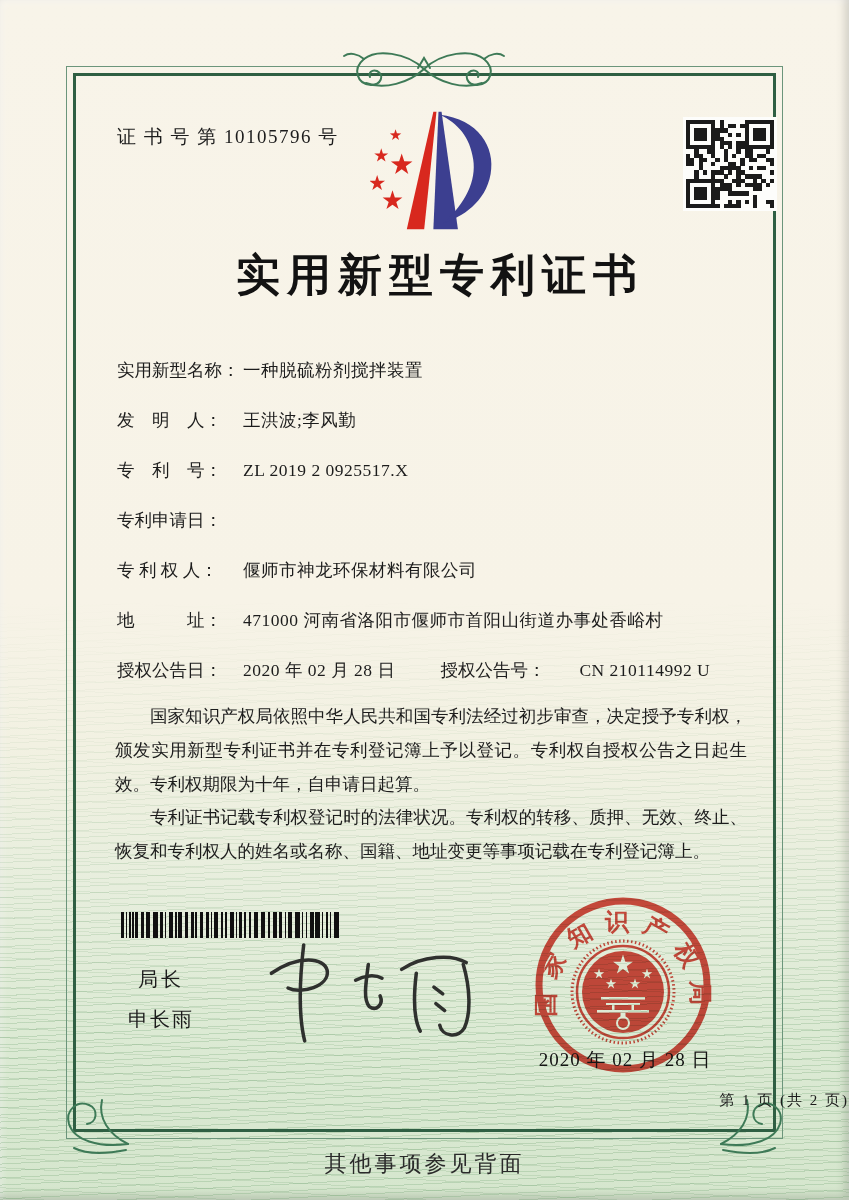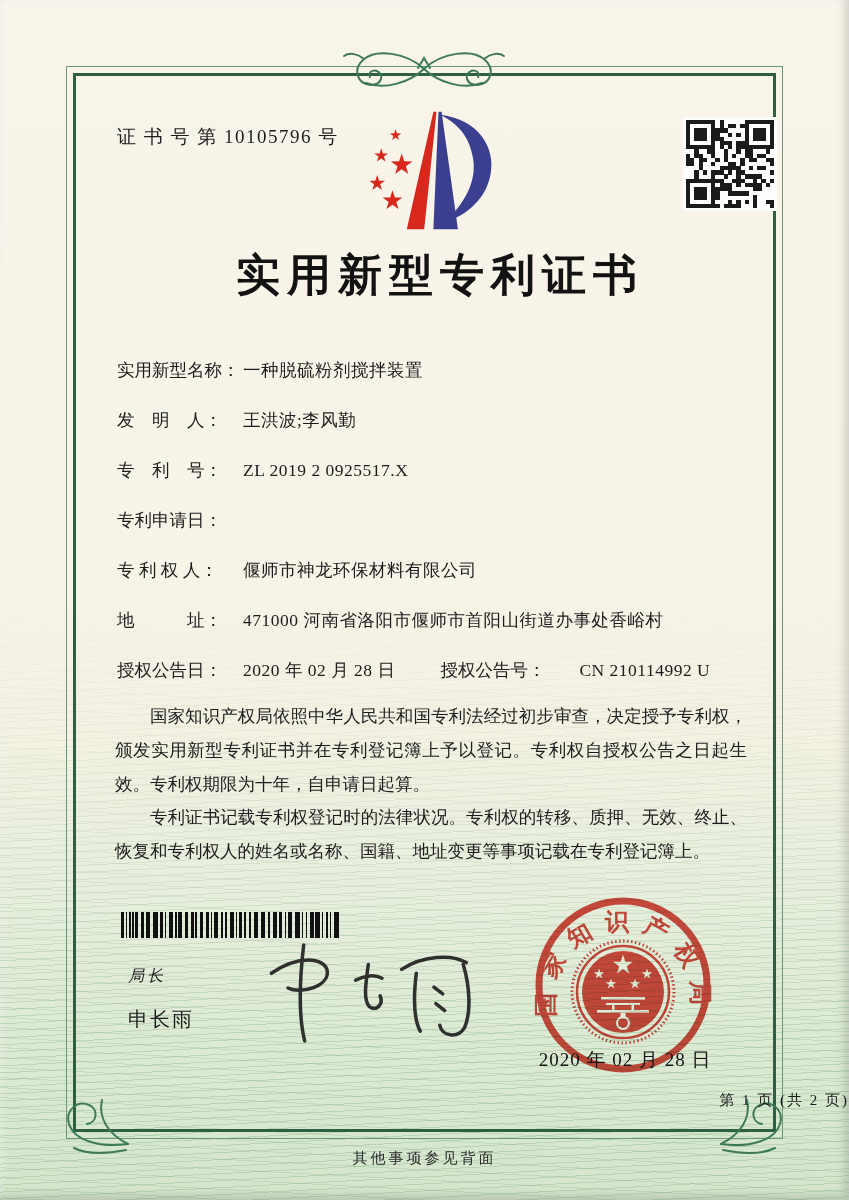--- a/index.html
+++ b/index.html
@@ -25,27 +25,27 @@
   .cert-no{left:117px;top:124px;font-size:19px;letter-spacing:1.5px;}
   .title{left:0;right:0;top:246px;text-align:center;font-size:44px;font-weight:700;letter-spacing:7px;color:#121212;margin-left:31px;}
   .fields{left:117px;top:356px;width:622px;}
   .field-row{display:flex;align-items:baseline;line-height:29px;margin-bottom:21px;font-size:17.5px;}
   .field-label{flex:0 0 126px;white-space:nowrap;}
   .field-value{white-space:nowrap;letter-spacing:.5px;}
   .gazette{margin-left:45px;display:flex;align-items:baseline;gap:28px;}
   .paras{left:115px;top:700px;width:632px;font-size:17.5px;line-height:1.93;text-align:justify;}
   .paras p{margin:0;text-indent:2em;}
   .barcode{left:121px;top:912px;width:224px;height:26px;}
-  .sig-title{left:128px;top:966px;font-size:16px;letter-spacing:3px;font-style:italic;}
+  .sig-title{left:138px;top:966px;font-size:20px;letter-spacing:3px;}
   .sig-name{left:128px;top:1006px;font-size:20px;letter-spacing:2px;}
   .signature{left:242px;top:928px;}
   .seal{left:528px;top:890px;width:190px;height:190px;opacity:.9;mix-blend-mode:multiply;}
   .seal-date{left:530px;top:1047px;width:190px;text-align:center;font-size:19px;letter-spacing:1px;color:#141414;}
   .page-indicator{left:0;right:0;top:1091px;text-align:right;font-size:15px;letter-spacing:2px;}
-  .back-note{left:0;right:0;top:1149px;text-align:center;font-size:15px;letter-spacing:3px;color:#2a2a2a;}
+  .back-note{left:0;right:0;top:1149px;text-align:center;font-size:22px;letter-spacing:3px;color:#2a2a2a;}
   .logo{left:370px;top:108px;}
   .qr{left:683px;top:117px;width:94px;height:94px;background:#fdfdfb;padding:3px;}
   .qr svg{width:100%;height:100%;display:block;}
   .ornament-top{left:324px;top:44px;}
   .ornament-bl{left:56px;top:1092px;}
   .ornament-br{left:713px;top:1092px;}
 </style>
 </head>
 <body>
 

